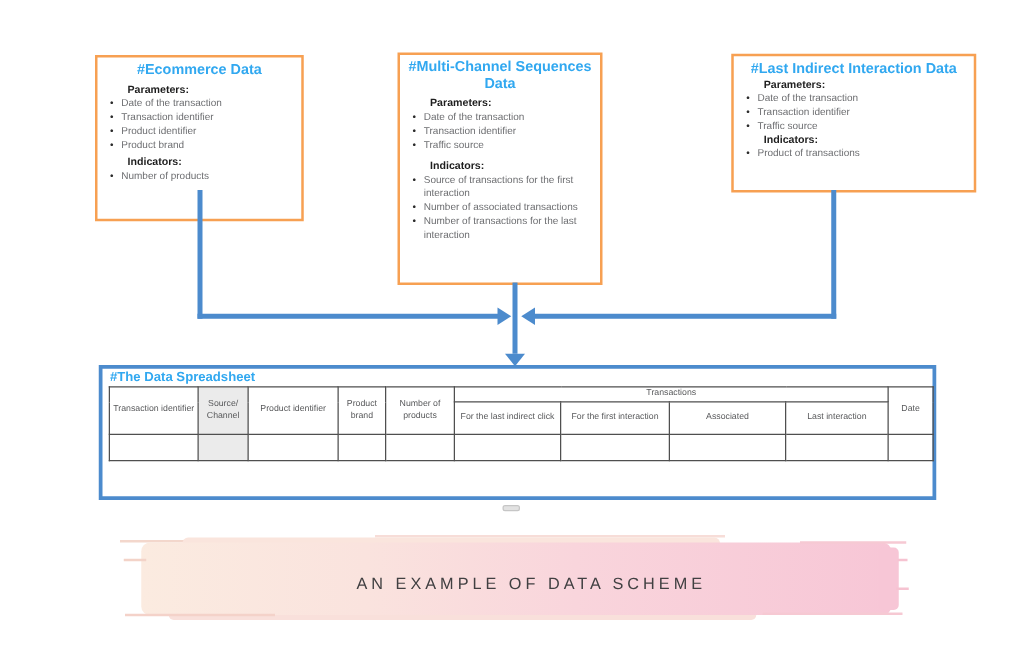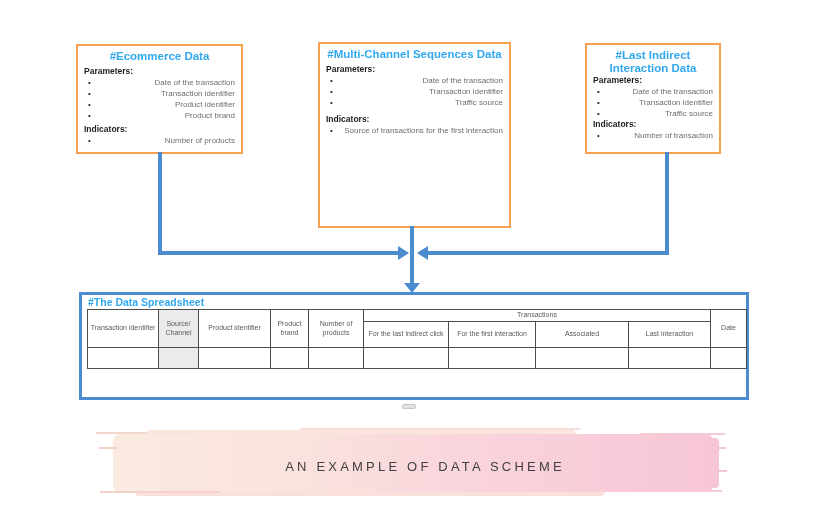--- a/index.html
+++ b/index.html
@@ -8,36 +8,36 @@
     position: relative; width: 825px; height: 525px;
     background: #ffffff; overflow: hidden;
     font-family: "Liberation Sans", sans-serif;
   }
 
   
   .data-box {
     position: absolute; background: #ffffff;
     border: 2px solid #F7A052; padding: 2px 6px 2px 6px;
   }
-  #box1 { left: 76px;  top: 44px; width: 167px; height: 110px; }
-  #box2 { left: 318px; top: 42px; width: 193px; height: 186px; }
-  #box3 { left: 585px; top: 43px; width: 136px; height: 111px; }
+  #box1 { left: 76px;  top: 44px; width: 167px; height: 133px; }
+  #box2 { left: 318px; top: 42px; width: 164px; height: 186px; }
+  #box3 { left: 585px; top: 43px; width: 196px; height: 111px; }
   .box-title {
     text-align: center; font-weight: bold; font-size: 11.5px;
     line-height: 13px; color: #31A8F0; margin: 2px 0 2px 0;
   }
   .section-label {
     font-size: 8.5px; line-height: 11px; font-weight: bold;
-    color: #1E1E1E; margin-top: 3px;
+    color: #1E1E1E; margin-top: 3px; margin-left: 18px;
   }
   .bullets {
     list-style: none; margin: 0; padding: 0 0 0 3px;
     font-size: 8px; line-height: 11px; color: #6D6E71;
   }
-  .bullets li { position: relative; padding-left: 10px; text-align: right; }
+  .bullets li { position: relative; padding-left: 10px; }
   .bullets li::before { content: "•"; position: absolute; left: 1px; top: 0; color: #2B2B2B; }
 
   
   .conn { position: absolute; background: #4C8BCD; }
   #conn-left-v  { left: 158px; top: 152px; width: 4px;  height: 103px; }
   #conn-right-v { left: 665px; top: 152px; width: 4px;  height: 103px; }
   #conn-left-h  { left: 158px; top: 251px; width: 242px; height: 4px; }
   #conn-right-h { left: 428px; top: 251px; width: 241px; height: 4px; }
   #conn-mid-v   { left: 410px; top: 226px; width: 4px;  height: 57px; }
   .arrow { position: absolute; width: 0; height: 0; }
@@ -131,34 +131,36 @@
     <div class="box-title">#Multi-Channel Sequences Data</div>
     <div class="section-label">Parameters:</div>
     <ul class="bullets">
       <li>Date of the transaction</li>
       <li>Transaction identifier</li>
       <li>Traffic source</li>
     </ul>
     <div class="section-label" style="margin-top:6px;">Indicators:</div>
     <ul class="bullets">
       <li>Source of transactions for the first interaction</li>
+      <li>Number of associated transactions</li>
+      <li>Number of transactions for the last interaction</li>
     </ul>
   </div>
 
   <div class="data-box" id="box3">
     <div class="box-title" style="margin-bottom:0;">#Last Indirect Interaction Data</div>
     <div class="section-label" style="margin-top:0;">Parameters:</div>
     <ul class="bullets">
       <li>Date of the transaction</li>
       <li>Transaction identifier</li>
       <li>Traffic source</li>
     </ul>
     <div class="section-label" style="margin-top:0;">Indicators:</div>
     <ul class="bullets">
-      <li>Number of transaction</li>
+      <li>Product of transactions</li>
     </ul>
   </div>
 
   <div class="conn" id="conn-left-v"></div>
   <div class="conn" id="conn-right-v"></div>
   <div class="conn" id="conn-left-h"></div>
   <div class="conn" id="conn-right-h"></div>
   <div class="conn" id="conn-mid-v"></div>
   <div class="arrow" id="arrow-right"></div>
   <div class="arrow" id="arrow-left"></div>

